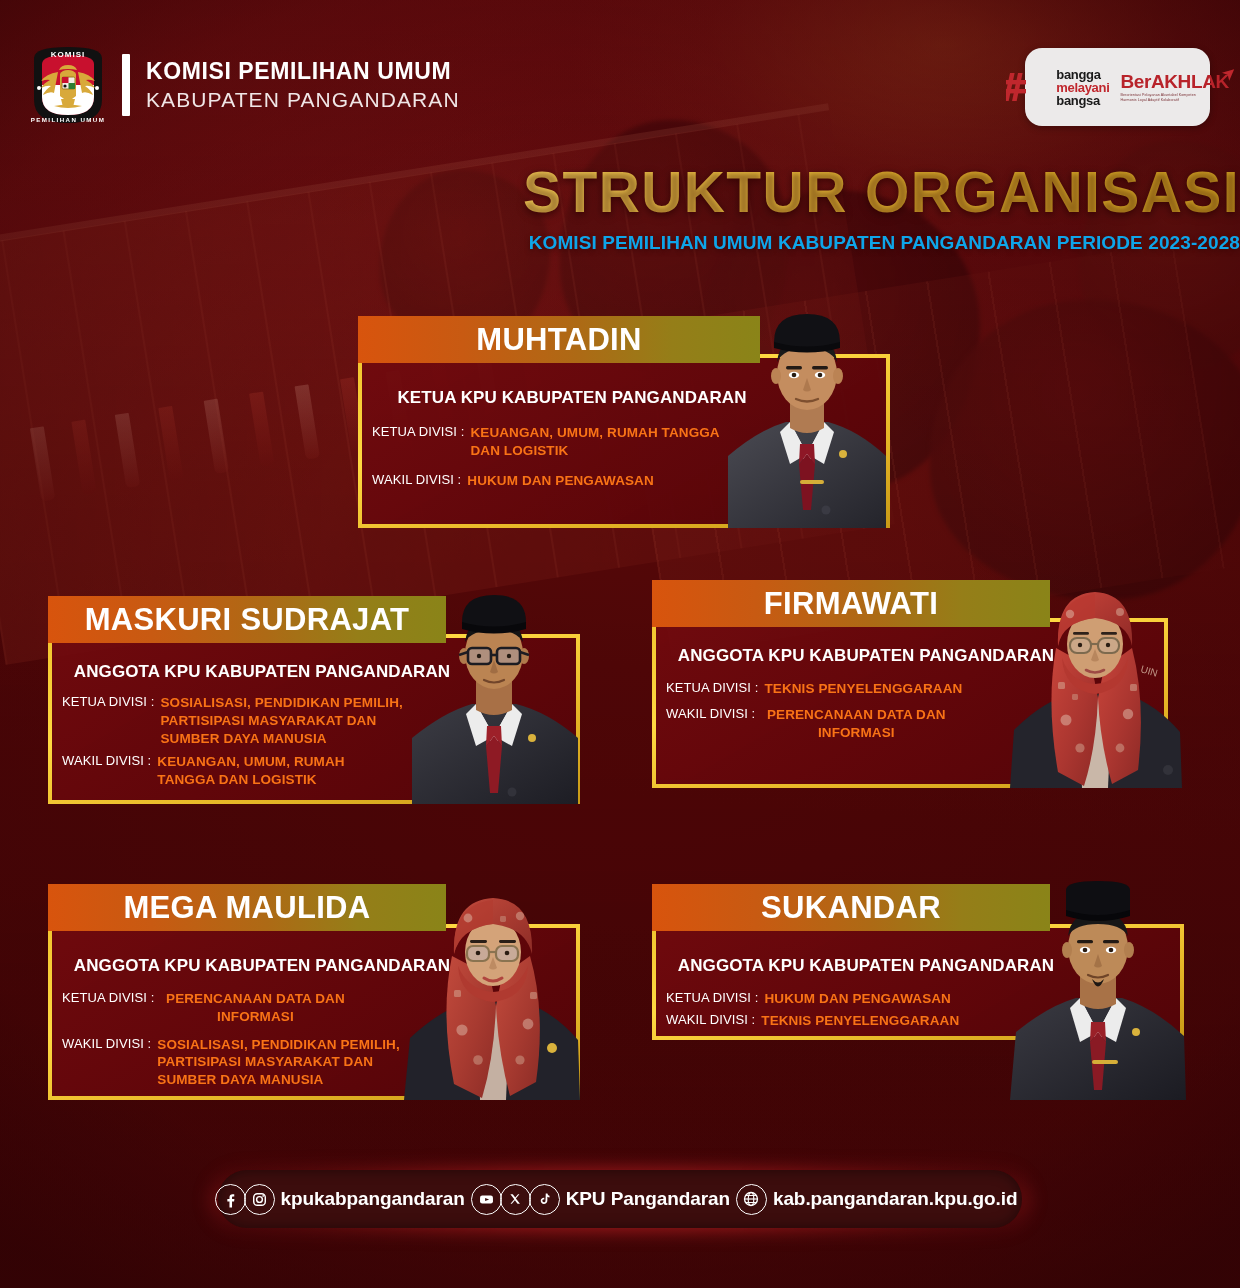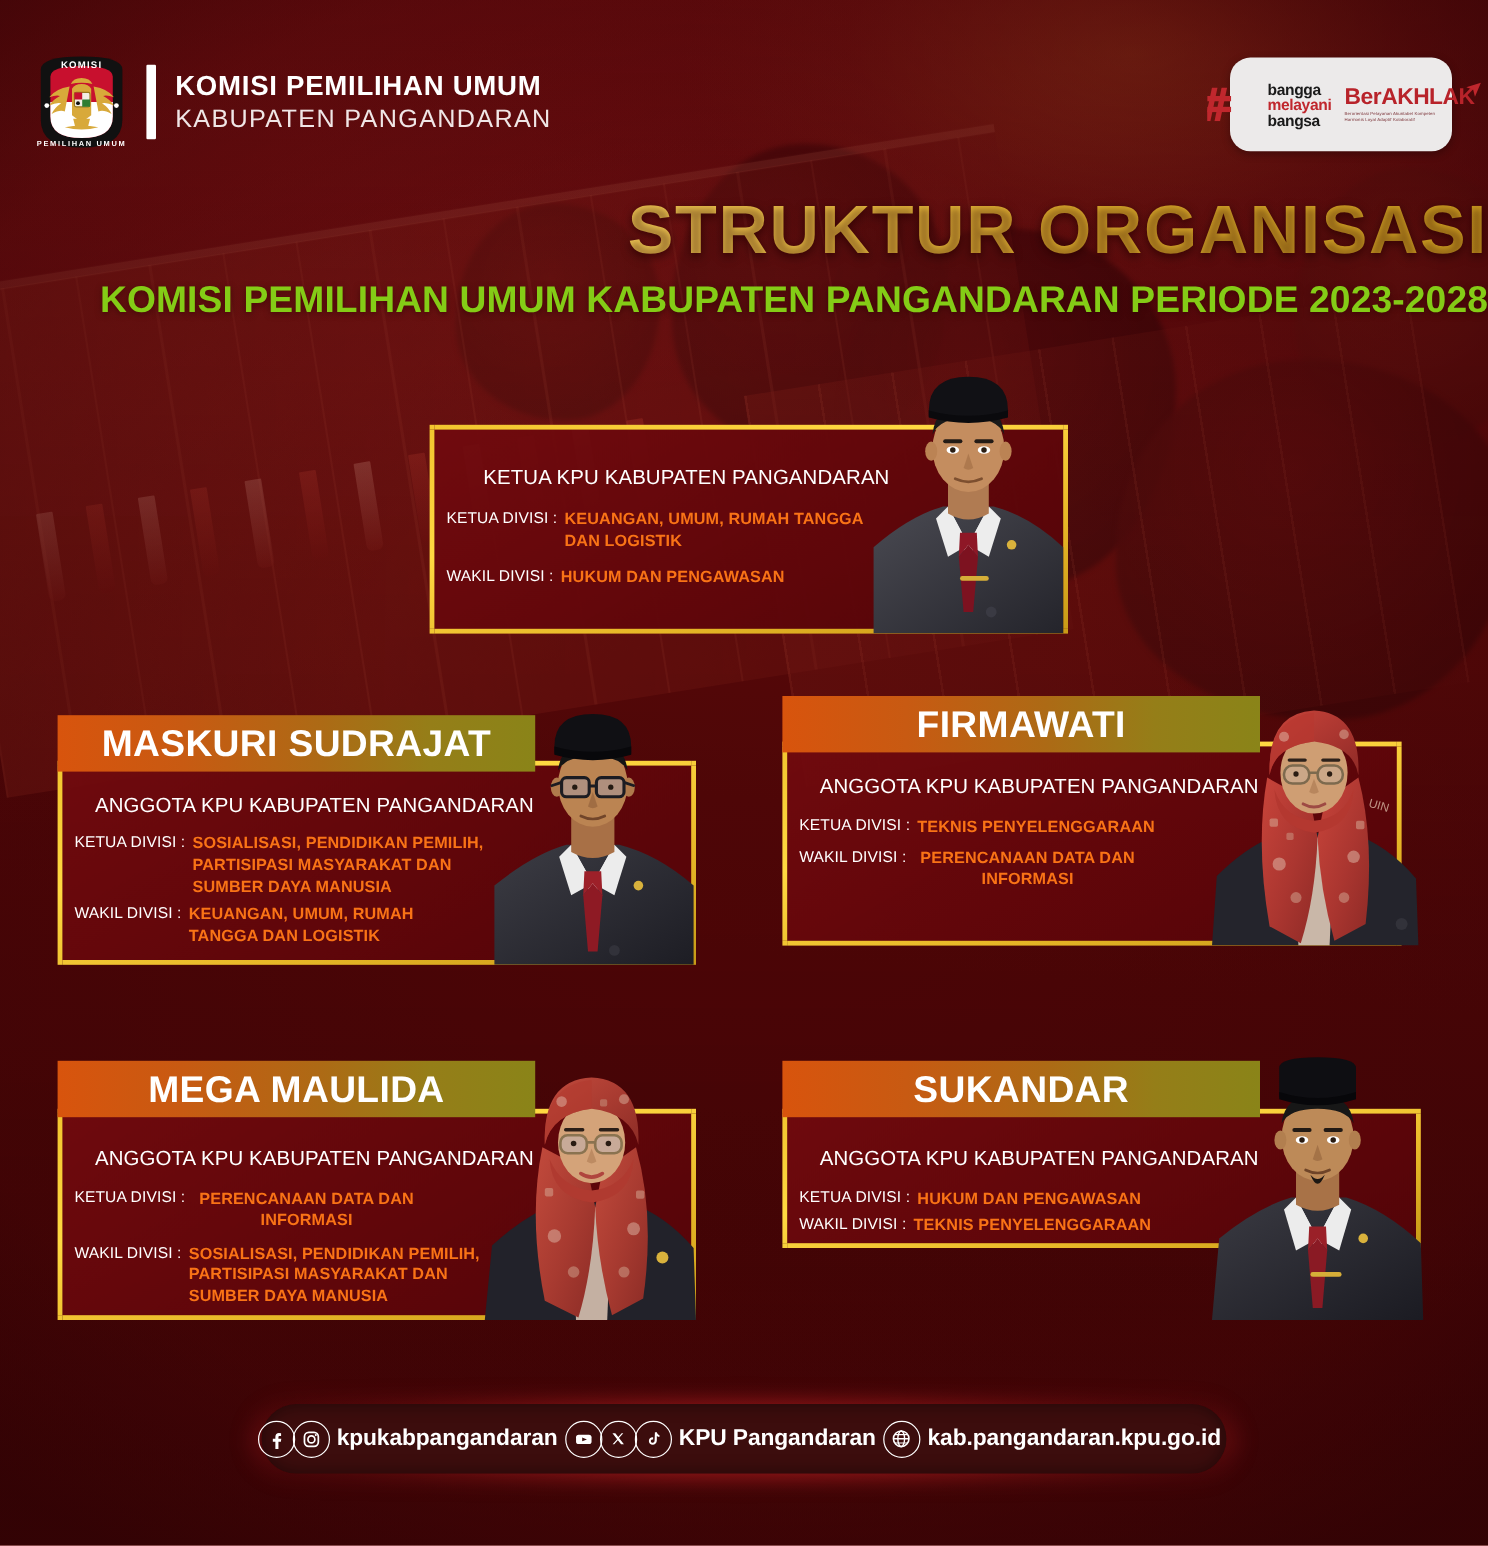--- a/index.html
+++ b/index.html
@@ -153,21 +153,21 @@
   .title-block { position: absolute; left: 0; top: 163px; width: 100%; text-align: right; z-index: 20; }
   .main-title {
     font-size: 57px; font-weight: 800; letter-spacing: 1.4px; line-height: 1.05;
     background: linear-gradient(97deg, #f6dc8c 0%, #f3d06b 22%, #e8bd4a 48%, #d8a72b 72%, #c9991f 100%);
     -webkit-background-clip: text; background-clip: text; color: transparent;
     text-shadow: 0 2px 5px rgba(40,0,0,0.35);
     filter: drop-shadow(0 2px 4px rgba(40,0,0,0.45));
   }
   .sub-title {
     margin-top: 9px;
-    font-size: 31px; font-weight: 800; color: #84cc16; letter-spacing: 0.1px;
+    font-size: 19px; font-weight: 800; color: #0ea5e9; letter-spacing: 0.1px;
     text-shadow: 0 2px 5px rgba(40,0,0,0.5);
   }
 
   
   .card {
     position: absolute; z-index: 15;
   }
   .card-body {
     position: absolute; left: 0; right: 0; bottom: 0;
     border: 4px solid;
@@ -179,21 +179,21 @@
     position: absolute; left: 0; top: 0; z-index: 3;
     height: 47px; display: flex; align-items: center; justify-content: center;
     background: linear-gradient(90deg, #d8540d 0%, #c85a12 26%, #ad6a15 55%, #957e18 78%, #8a8418 100%);
   }
   .card-name {
     font-size: 31px; font-weight: 800; color: #ffffff; letter-spacing: 0.3px;
     white-space: nowrap;
   }
   .card-content { position: absolute; z-index: 4; }
   .card-role {
-    font-size: 17px; font-weight: 400; color: #ffffff; letter-spacing: 0.1px; white-space: nowrap;
+    font-size: 17px; font-weight: 700; color: #ffffff; letter-spacing: 0.1px; white-space: nowrap;
   }
   .div-row { display: flex; margin-top: 11px; }
   .div-label {
     font-size: 13px; font-weight: 400; color: #ffffff; white-space: nowrap;
     letter-spacing: 0.1px; flex-shrink: 0;
   }
   .div-value {
     font-size: 13.5px; font-weight: 700; color: #f97316; letter-spacing: 0.1px;
     margin-left: 6px; line-height: 1.32;
   }
@@ -336,20 +336,23 @@
     </div>
   </div>
 
   <div class="title-block">
     <div class="main-title">STRUKTUR ORGANISASI</div>
     <div class="sub-title">KOMISI PEMILIHAN UMUM KABUPATEN PANGANDARAN PERIODE 2023-2028</div>
   </div>
 
   <div class="card" style="left:358px; top:316px; width:532px; height:212px;">
     <div class="card-body" style="top:38px;"></div>
+    <div class="card-head" style="width:402px;">
+      <div class="card-name">MUHTADIN</div>
+    </div>
     <div class="card-content" style="left:14px; top:72px; width:400px;">
       <div class="card-role" style="text-align:center;">KETUA KPU KABUPATEN PANGANDARAN</div>
       <div class="div-row" style="margin-top:16px;">
         <div class="div-label">KETUA DIVISI :</div>
         <div class="div-value" style="width:258px;">KEUANGAN, UMUM, RUMAH TANGGA DAN LOGISTIK</div>
       </div>
       <div class="div-row" style="margin-top:12px;">
         <div class="div-label">WAKIL DIVISI :</div>
         <div class="div-value">HUKUM DAN PENGAWASAN</div>
       </div>

